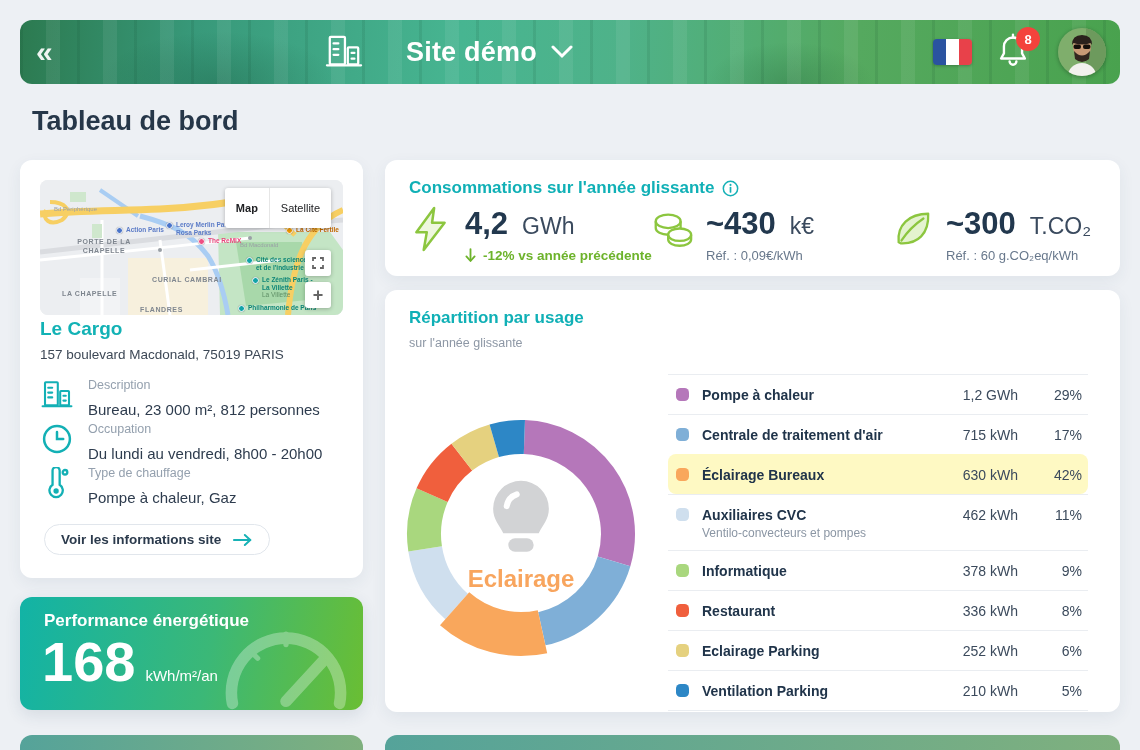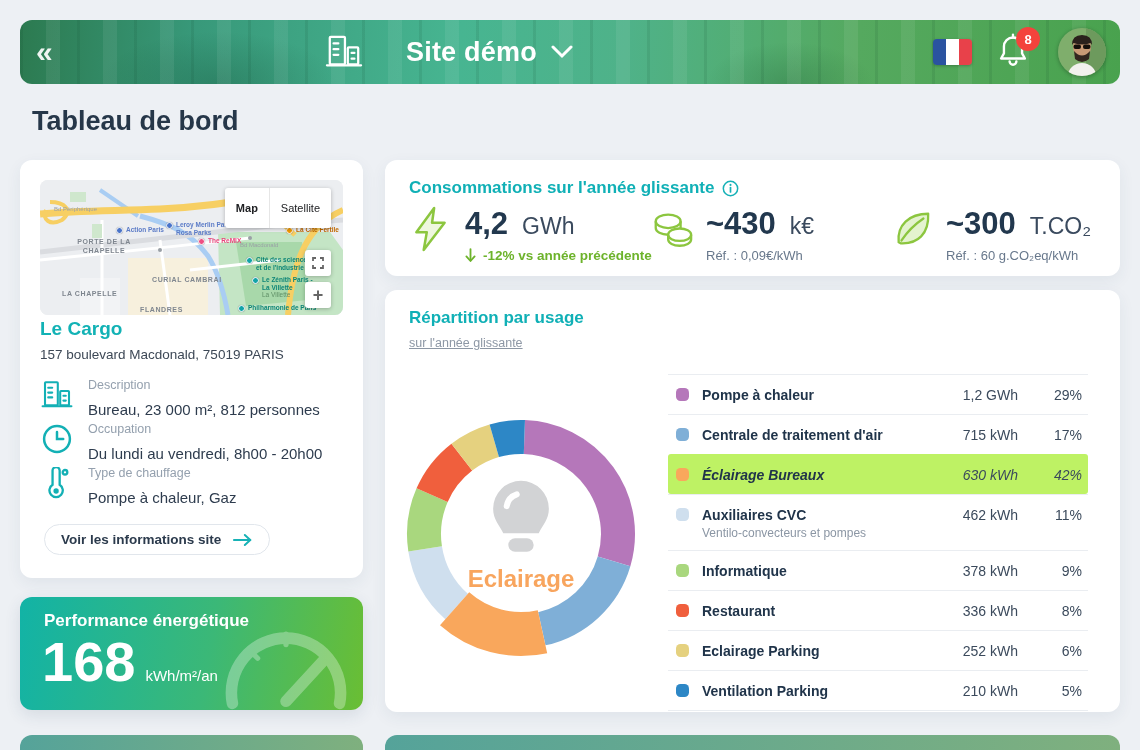--- a/index.html
+++ b/index.html
@@ -96,29 +96,29 @@
   .metric .m-icon { width:44px; height:46px; flex:none; display:flex; align-items:center; justify-content:center; }
   .m-value-row { display:flex; align-items:baseline; gap:14px; }
   .m-value { font-size:31px; font-weight:bold; color:#22384e; line-height:36px; }
   .m-unit { font-size:23px; color:#3a4a5e; }
   .m-note { font-size:13px; color:#68788c; margin-top:6px; }
   .m-note.trend { color:#6db32b; font-weight:bold; font-size:13.5px; display:flex; align-items:center; gap:7px; }
   .metric.m0 { left:24px; } .metric.m1 { left:265px; } .metric.m2 { left:505px; }
 
   
   .rep-card { left:385px; top:290px; width:735px; height:422px; }
-  .rep-subtitle { position:absolute; left:24px; top:46px; color:#8d97a5; font-size:12.5px;text-decoration:underline; }
+  .rep-subtitle { position:absolute; left:24px; top:46px; color:#8d97a5; font-size:12.5px; }
   .donut-wrap { position:absolute; left:20px; top:128px; width:232px; height:232px; }
   .donut-wrap svg { overflow:visible; }
   .donut-center { position:absolute; inset:0; display:flex; flex-direction:column; align-items:center; justify-content:center; pointer-events:none; }
   .donut-center .c-label { font-size:24px; font-weight:bold; color:#f8a55e; margin-top:4px; }
   .legend { position:absolute; left:283px; top:84px; width:420px; }
   .legend-row { display:flex; align-items:flex-start; border-top:1px solid #eaedf1; padding:10px 6px 9px 8px; cursor:pointer; }
   .legend::after { content:""; display:block; border-top:1px solid #eaedf1; }
-  .legend-row.hl { background:#bef264; border-radius:3px; border-top-color:transparent;font-style:italic; }
+  .legend-row.hl { background:#fef9c3; border-radius:8px; border-top-color:transparent; }
   .legend-row .dot { width:13px; height:13px; border-radius:4.5px; margin:3px 13px 0 0; flex:none; }
   .legend-row .lbl-wrap { flex:1; min-width:0; }
   .legend-row .lbl { font-size:14px; font-weight:bold; color:#20344a; line-height:20px; }
   .legend-row .sub { font-size:12px; color:#8b96a4; line-height:15px; margin-top:1px; }
   .legend-row .val { width:104px; text-align:right; font-size:14px; color:#3b4a5c; line-height:20px; }
   .legend-row .pct { width:64px; text-align:right; font-size:14px; color:#3b4a5c; line-height:20px; }
 </style>
 </head>
 <body>
 

